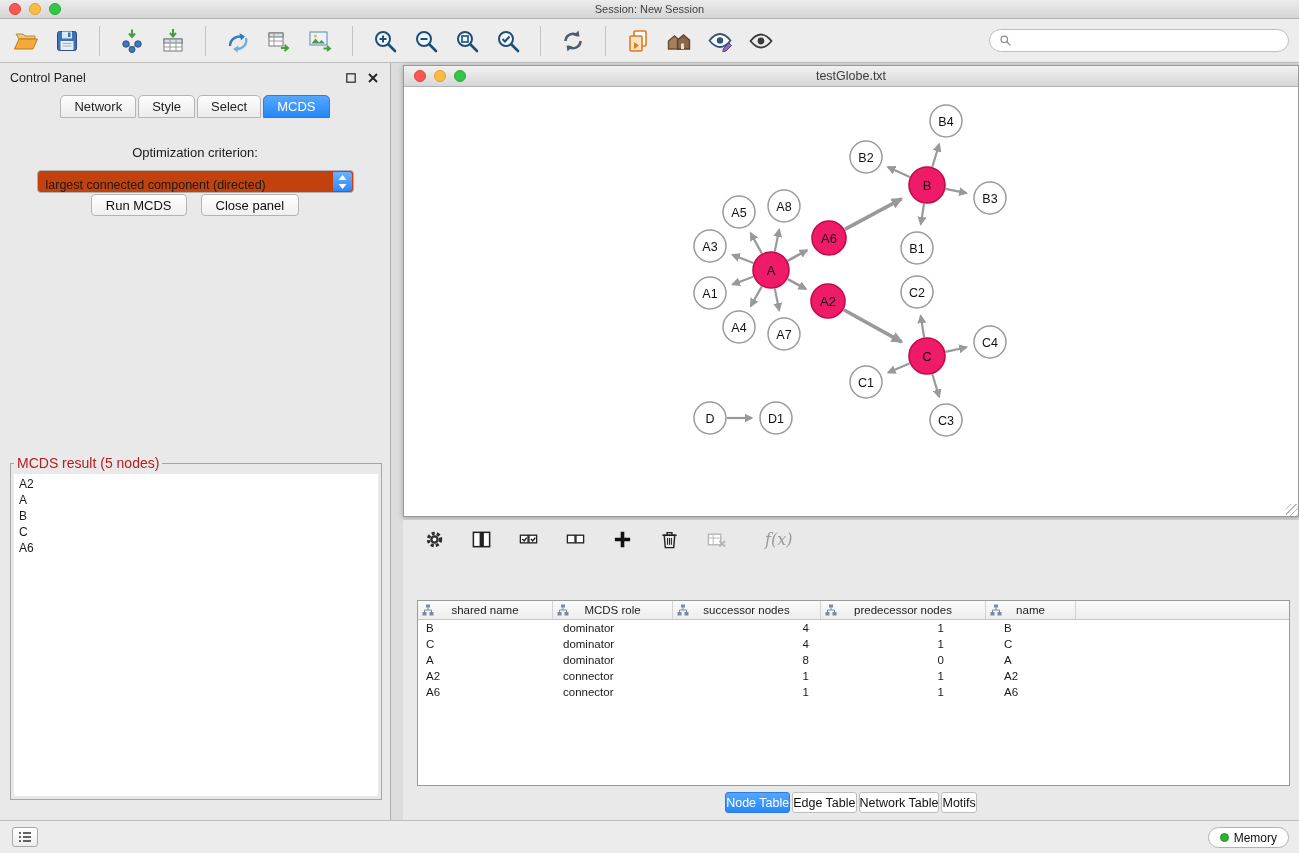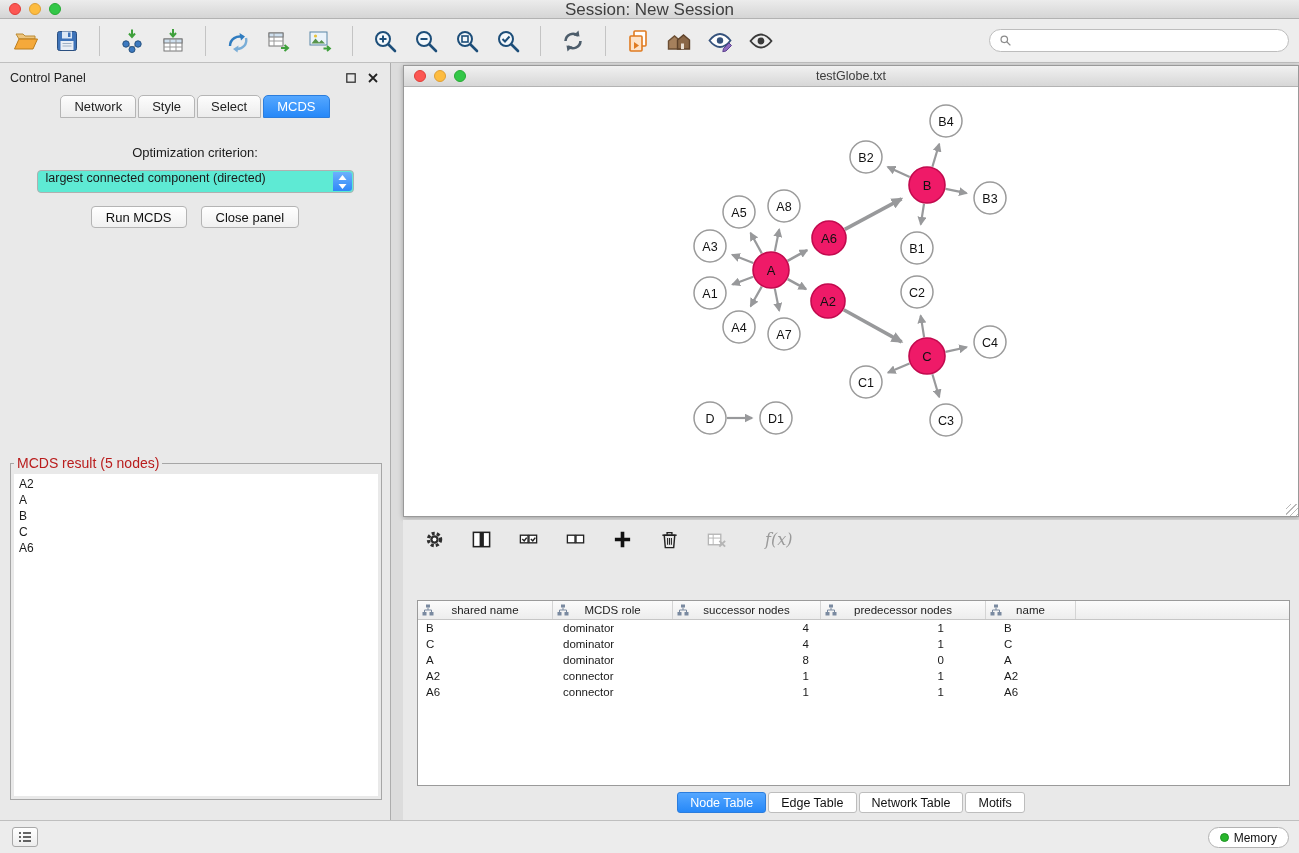--- a/index.html
+++ b/index.html
@@ -1,21 +1,21 @@
 <!DOCTYPE html>
 <html><head>
 <meta charset="utf-8">
 <style>
   html,body{margin:0;padding:0}
   *{box-sizing:border-box}
   body{width:1299px;height:853px;position:relative;background:#dcdcdc;font-family:"Liberation Sans",sans-serif;overflow:hidden;color:#1a1a1a}
   button{font-family:inherit;cursor:default}
 
   
-  .titlebar{position:absolute;left:0;top:0;width:100%;height:19px;background:linear-gradient(#ececec,#d5d5d5);border-bottom:1px solid #b2b2b2;display:flex;align-items:flex-start;justify-content:center;font-size:17px;color:#3f3f3f}
+  .titlebar{position:absolute;left:0;top:0;width:100%;height:19px;background:linear-gradient(#ececec,#d5d5d5);border-bottom:1px solid #b2b2b2;display:flex;align-items:center;justify-content:center;font-size:11px;color:#3f3f3f}
   .lights{position:absolute;left:9px;top:3px;display:flex;gap:8px}
   .light{width:12px;height:12px;border-radius:50%}
   .light.red{background:#fc5753;border:1px solid #df3e38}
   .light.yellow{background:#fdbc40;border:1px solid #de9f34}
   .light.green{background:#33c748;border:1px solid #27aa35}
 
   
   .toolbar{position:absolute;left:0;top:19px;width:100%;height:44px;background:#ededed;border-bottom:1px solid #bfbfbf;display:flex;align-items:center;padding:0 8px}
   .tb-icons{display:flex;align-items:center;column-gap:5px}
   .tb-btn{width:36px;height:36px;display:flex;align-items:center;justify-content:center;background:none;border:none;padding:0}
@@ -27,23 +27,23 @@
   
   .control-panel{position:absolute;left:0;top:63px;width:391px;height:757px;background:#e9e9e9;border-right:1px solid #adadad}
   .panel-header{height:30px;display:flex;align-items:center;padding:0 10px;font-size:12.5px;color:#222}
   .panel-header .spacer{flex:1}
   .win-ico{width:14px;height:14px;display:flex;align-items:center;justify-content:center;background:none;border:none;padding:0;margin-left:8px}
   .win-ico svg{width:10px;height:10px}
   .cp-tabs{display:flex;justify-content:center;margin-top:2px}
   .cp-tab{padding:3px 13px;font-size:13px;background:linear-gradient(#fdfdfd,#ececec);border:1px solid #b5b5b5;border-radius:5px 5px 0 0;margin:0 1px;color:#222}
   .cp-tab.selected{background:linear-gradient(#55a7ff,#2688f8);border-color:#2b7ddd;color:#fff}
   .opt-label{text-align:center;font-size:13px;margin-top:27px}
-  .mac-select{position:relative;margin:10px auto 0;width:317px;height:23px;background:#5eead4;border:1px solid #b0b0b0;border-radius:4px;display:flex;align-items:flex-start;font-size:12.5px;padding-left:8px;padding-right:24px}
+  .mac-select{position:relative;margin:10px auto 0;width:317px;height:23px;background:#c2410c;border:1px solid #b0b0b0;border-radius:4px;display:flex;align-items:flex-end;font-size:12.5px;padding-left:8px;padding-right:24px}
   .stepper{position:absolute;right:1px;top:1px;bottom:1px;width:19px;background:linear-gradient(#6db1fc,#2f88f8);border-radius:0 3px 3px 0;display:flex;flex-direction:column;align-items:center;justify-content:center;gap:2px}
-  .btn-row{display:flex;justify-content:center;gap:14px;margin-top:13px}
+  .btn-row{display:flex;justify-content:center;gap:14px;margin-top:1px}
   .mac-btn{height:22px;padding:0 14px;background:linear-gradient(#ffffff,#f0f0f0);border:1px solid #b4b4b4;border-radius:4px;font-size:13px;color:#111}
   .mcds-fieldset{position:absolute;left:10px;right:8px;top:392px;bottom:20px;border:1px solid #a6a6a6;margin:0;padding:3px;display:flex;flex-direction:column}
   .mcds-fieldset legend{font-size:14px;padding:0 3px;color:#b91c1c}
   .mcds-list{flex:1;background:#fff;font-size:12px;overflow:hidden;padding-top:2px}
   .mcds-item{line-height:16px;padding-left:5px}
 
   
   .net-window{position:absolute;left:403px;top:65px;width:896px;height:452px;border:1px solid #999;background:#fff;box-shadow:0 1px 5px rgba(0,0,0,.28)}
   .net-titlebar{height:21px;background:linear-gradient(#f1f1f1,#d7d7d7);border-bottom:1px solid #b3b3b3;position:relative;display:flex;align-items:center;justify-content:center;font-size:12.5px;color:#3c3c3c}
   .net-titlebar .lights{top:4px;left:10px}
@@ -57,21 +57,21 @@
   .tp-btn{width:26px;height:26px;display:flex;align-items:center;justify-content:center;background:none;border:none;padding:0}
   .tp-btn svg{width:21px;height:21px}
   .fx-label{font-family:"DejaVu Serif",serif;font-style:italic;color:#9a9a9a;font-size:16px;background:none;border:none}
   .data-table{position:absolute;left:14px;top:80px;right:9px;height:186px;background:#fff;border:1px solid #9a9a9a;overflow:hidden;font-size:11.5px}
   .t-head{display:flex;height:19px;background:linear-gradient(#fbfbfb,#ededed);border-bottom:1px solid #c6c6c6}
   .col-h{position:relative;display:flex;align-items:center;justify-content:center;border-right:1px solid #d4d4d4;color:#222;flex:0 0 auto}
   .col-h .cticon{position:absolute;left:4px;top:3px;width:12px;height:12px}
   .t-row{display:flex;height:16px;align-items:center}
   .t-cell{flex:0 0 auto;overflow:hidden;white-space:nowrap}
   .tp-tabs{position:absolute;left:0;right:0;top:272px;display:flex;justify-content:center}
-  .tp-tab{height:21px;padding:0 12px;font-size:12.5px;display:flex;align-items:center;background:#fff;border:1px solid #bdbdbd;margin:0 1px;border-radius:3px;color:#111}
+  .tp-tab{height:21px;padding:0 0;font-size:12.5px;display:flex;align-items:center;background:#fff;border:1px solid #bdbdbd;margin:0 1px;border-radius:3px;color:#111}
   .tp-tab.selected{background:linear-gradient(#55a7ff,#2688f8);border-color:#2b7ddd;color:#fff}
 
   
   .statusbar{position:absolute;left:0;top:820px;width:100%;height:33px;background:#ececec;border-top:1px solid #bfbfbf}
   .status-left-btn{position:absolute;left:12px;top:6px;width:26px;height:20px;border:1px solid #a8a8a8;border-radius:3px;background:linear-gradient(#fff,#ededed);display:flex;align-items:center;justify-content:center;padding:0}
   .memory-btn{position:absolute;right:10px;top:6px;height:21px;border:1px solid #b2b2b2;border-radius:11px;background:#fff;display:flex;align-items:center;gap:5px;padding:0 11px;font-size:12px;color:#111}
   .mem-dot{width:9px;height:9px;border-radius:50%;background:#28b62c;border:1px solid #1e9323}
 </style>
 </head>
 <body>

